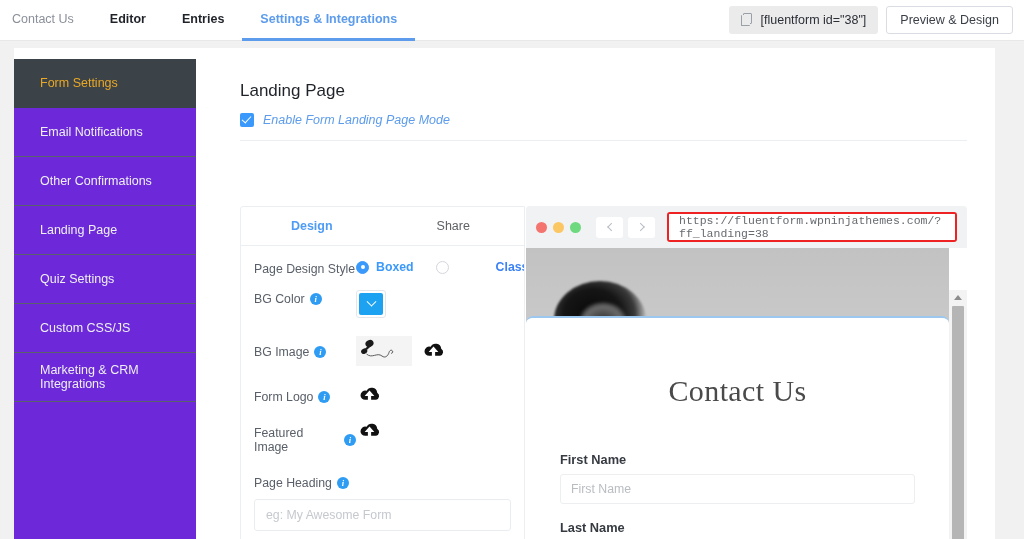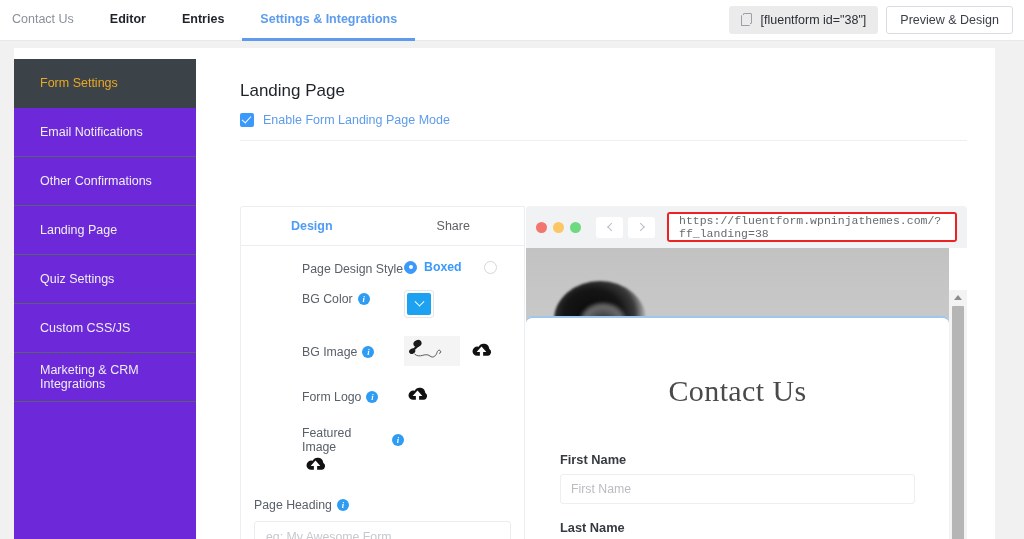--- a/index.html
+++ b/index.html
@@ -72,21 +72,21 @@
   .page-title { font-size: 17px; color: #1f2329; font-weight: normal; margin: 6px 0 0 0; }
   .enable-row { display: flex; align-items: center; gap: 9px; margin-top: 12px; cursor: pointer; }
   .cbx {
     width: 14px; height: 14px; background: #3b99fc; border-radius: 2px;
     position: relative; flex: none;
   }
   .cbx::after {
     content:""; position:absolute; left:4px; top:1px; width:4px; height:8px;
     border:solid #fff; border-width: 0 1.8px 1.8px 0; transform: rotate(42deg);
   }
-  .enable-label { font-size: 12.5px; color: #5d9cec; }
+  .enable-label { font-size: 12.5px; color: #5d9cec; font-style: italic; }
   .hr { height:1px; background:#eceff1; margin: 13px 0 0 0; }
 
   .header-actions { position: absolute; right: 28px; top: 16px; display: flex; gap: 9px; }
   .share-btn {
     width: 47px; height: 32px; background: #f56c6c; border-radius: 4px;
     display: flex; align-items: center; justify-content: center; cursor: pointer;
   }
   .save-btn {
     height: 32px; padding: 0 17px; background: #5ec45e; border-radius: 4px;
     display: flex; align-items: center; gap: 7px; cursor: pointer;
@@ -107,21 +107,21 @@
     width: 285px; background: #fff; border: 1px solid #eceff1;
     border-radius: 3px 0 0 0; flex: none; overflow: hidden; height: 381px;
   }
   .st-tabs { display: flex; height: 39px; border-bottom: 1px solid #eceff1; }
   .st-tab {
     flex: 1; display: flex; align-items: center; justify-content: center;
     font-size: 12.5px; color: #606266; cursor: pointer;
   }
   .st-tab.active { color: #4e9cf5; font-weight: bold; }
   .st-body { padding: 14px 13px 0 13px; }
-  .field { display: flex; align-items: flex-start; margin-bottom: 10px; margin-left: 48px; }
+  .field { display: flex; align-items: flex-start; margin-bottom: 10px; }
   .f-label {
     width: 102px; flex: none; font-size: 12.3px; color: #5a6069;
     display: flex; align-items: center; gap: 5px; padding-top: 2px;
   }
   .info-i {
     width: 12px; height: 12px; border-radius: 50%; background: #2f9cf4;
     color: #fff; font-size: 8.5px; font-style: italic; font-weight: bold;
     display: flex; align-items: center; justify-content: center; flex: none;
     font-family: "Liberation Serif", serif;
   }
@@ -376,21 +376,21 @@
               <span>Form Logo</span>
               <span class="info-i">i</span>
             </div>
             <div class="f-ctl">
               <svg class="cloud-up" viewBox="0 0 30 24">
                 <path d="M23.6 9.4a6.3 6.3 0 0 0-11.8-2.2A5.3 5.3 0 0 0 5 12.2a5.2 5.2 0 0 0 5.2 5.2h3v-4.2H9.6L15 7.1l5.4 6.1h-3.6v4.2h5.6a4.4 4.4 0 0 0 1.2-8z" fill="#111"></path>
               </svg>
             </div>
           </div>
 
-          <div class="field" style="margin-bottom:22px;flex-direction:column;">
+          <div class="field" style="margin-bottom:22px;">
             <div class="f-label" style="padding-top:6px;">
               <span>Featured Image</span>
               <span class="info-i">i</span>
             </div>
             <div class="f-ctl">
               <svg class="cloud-up" viewBox="0 0 30 24">
                 <path d="M23.6 9.4a6.3 6.3 0 0 0-11.8-2.2A5.3 5.3 0 0 0 5 12.2a5.2 5.2 0 0 0 5.2 5.2h3v-4.2H9.6L15 7.1l5.4 6.1h-3.6v4.2h5.6a4.4 4.4 0 0 0 1.2-8z" fill="#111"></path>
               </svg>
             </div>
           </div>

